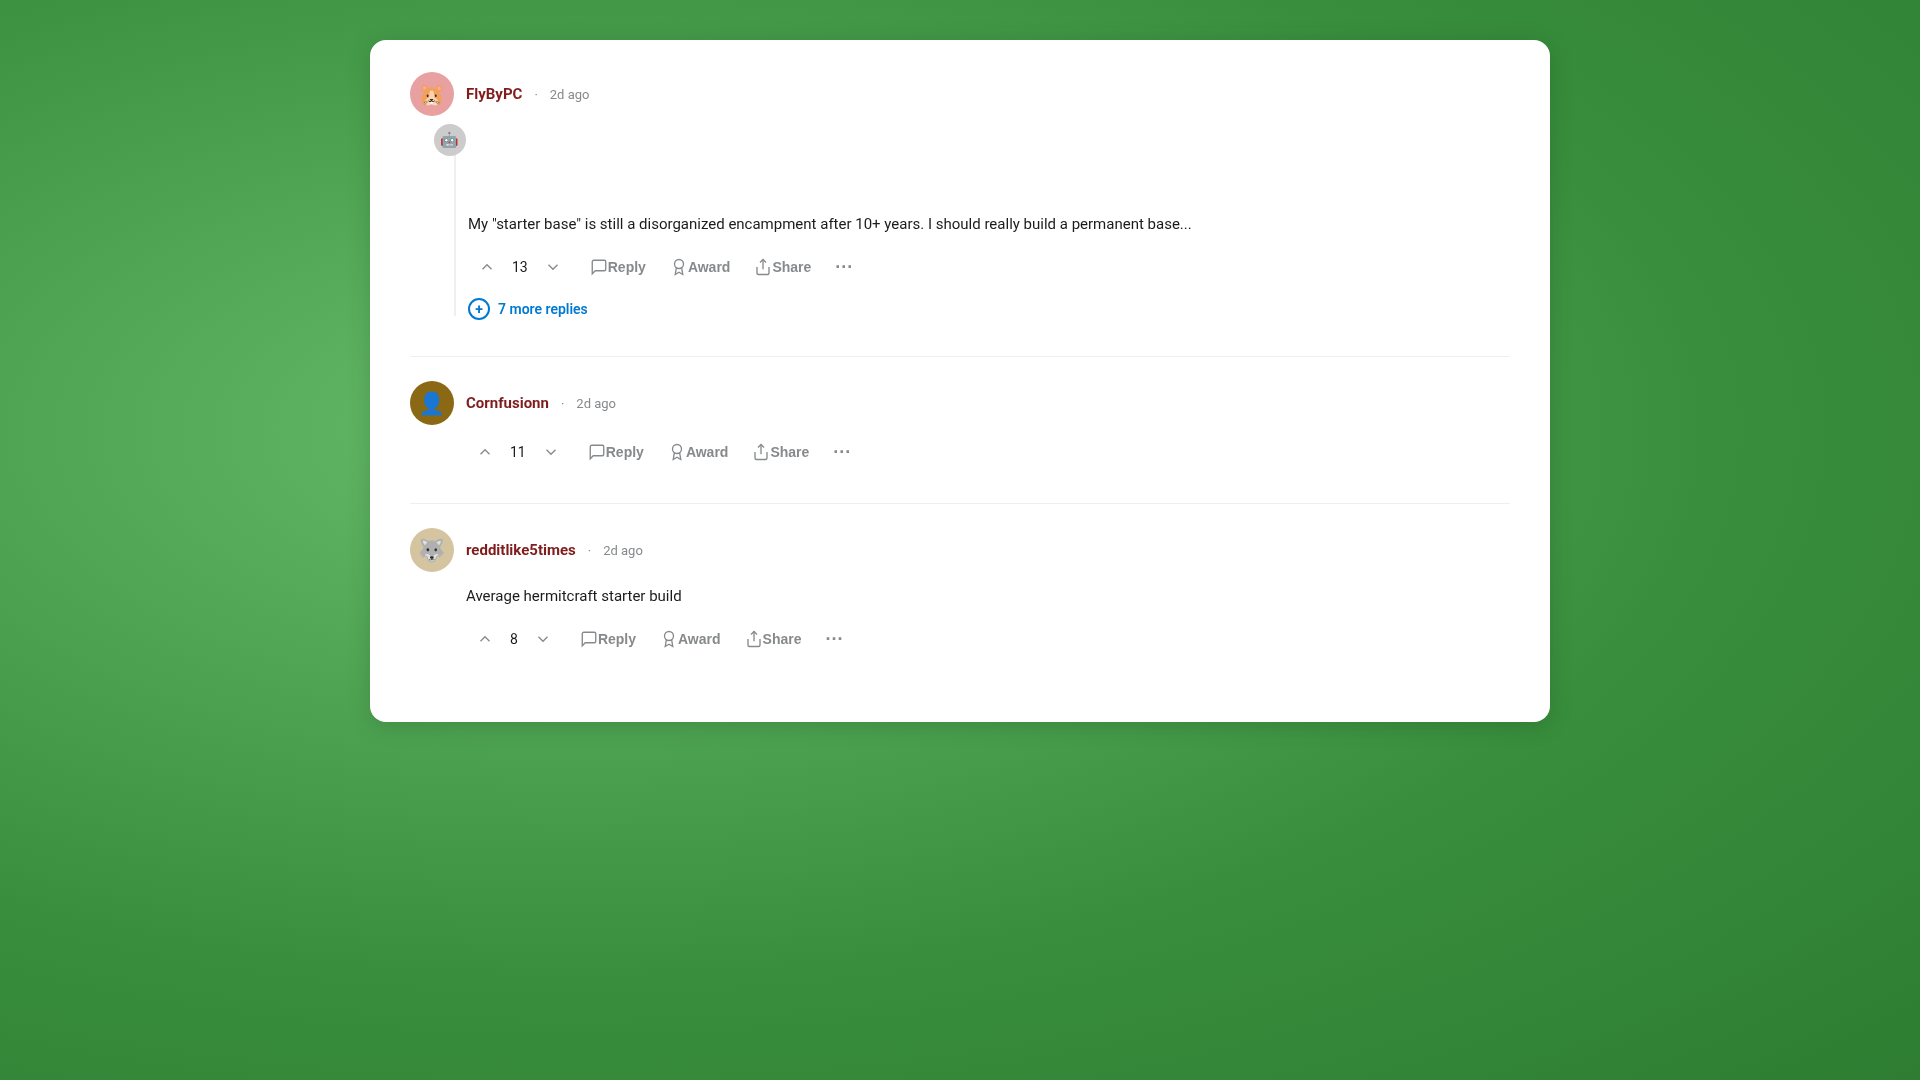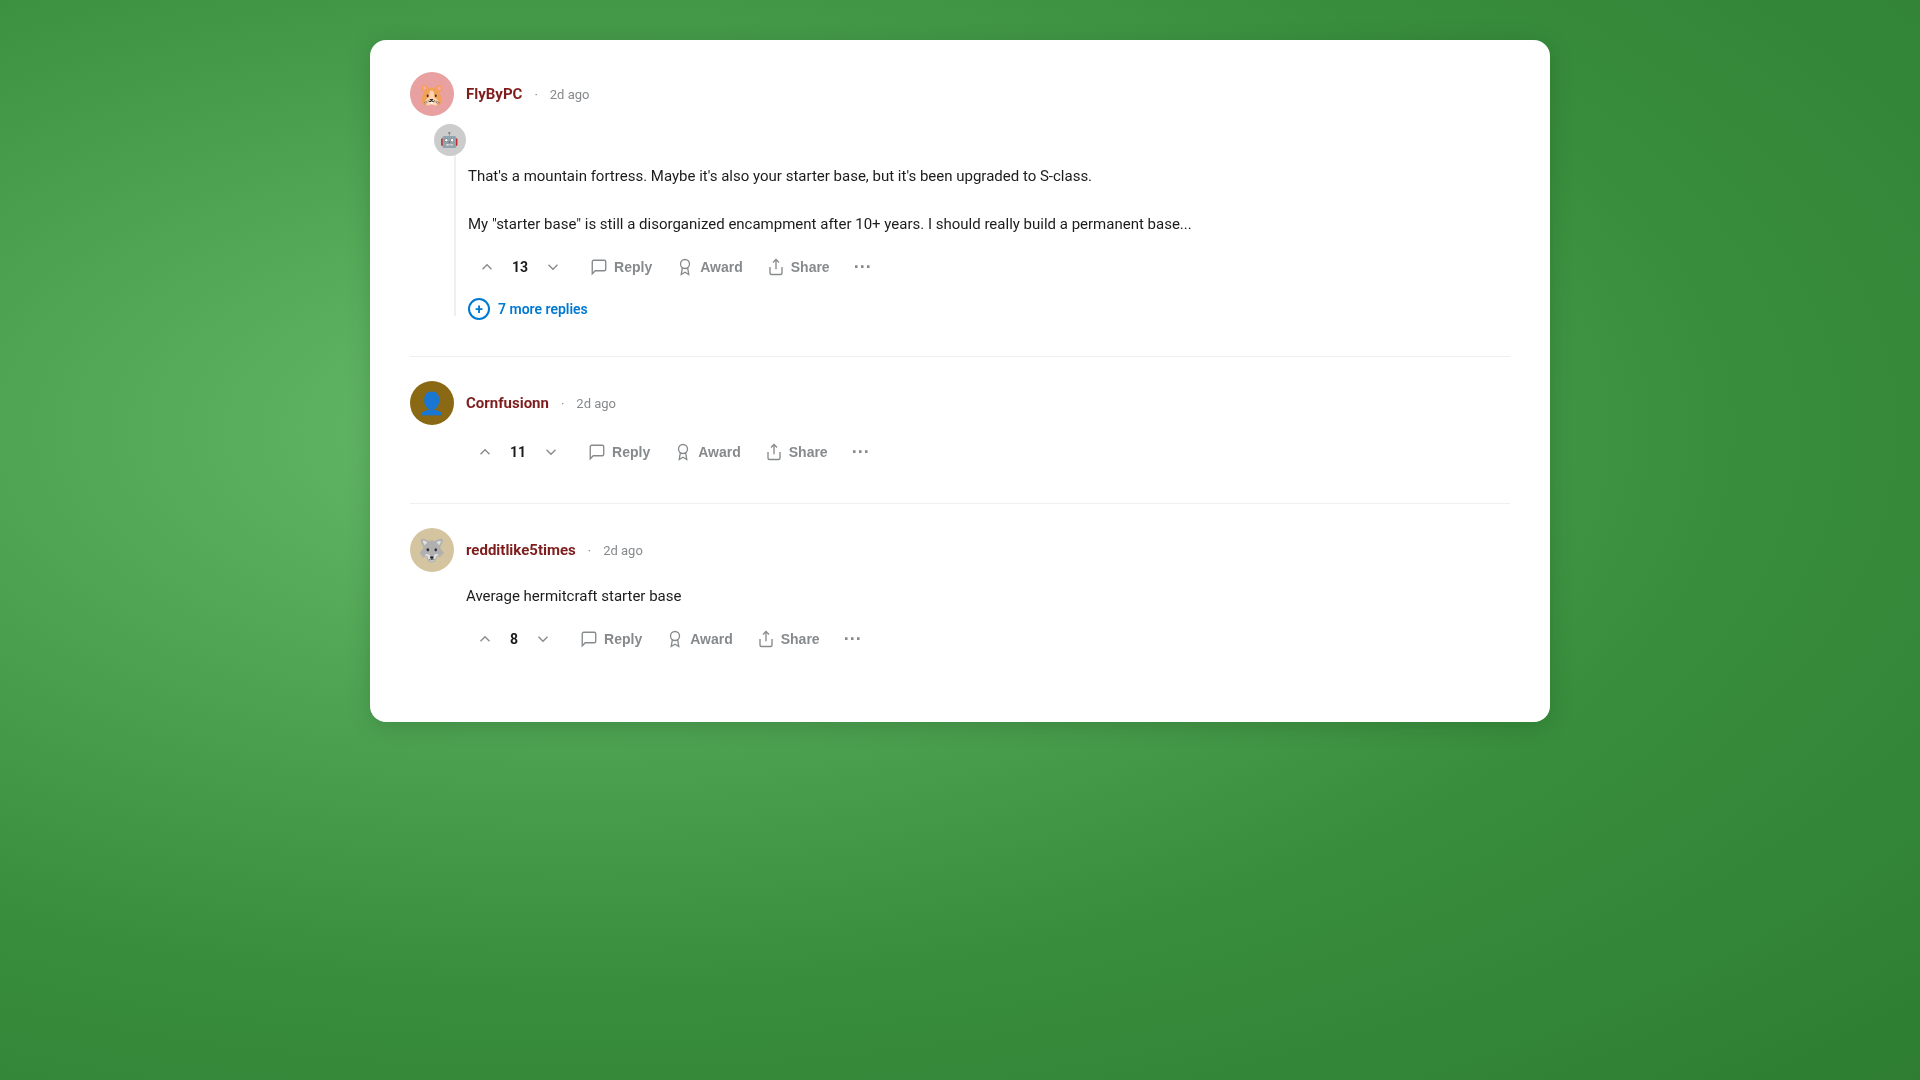--- a/index.html
+++ b/index.html
@@ -77,28 +77,27 @@
 
     .vote-group {
       display: flex;
       align-items: center;
       gap: 6px;
       margin-right: 4px;
     }
 
     .vote-count {
       font-size: 14px;
-      font-weight: 700;
+      font-weight: 400;
       color: #1a1a1b;
     }
 
     .action-btn {
       display: flex;
       align-items: center;
-      gap: 6px;
       padding: 6px 10px;
       border: none;
       background: transparent;
       color: #878a8c;
       font-size: 14px;
       font-weight: 600;
       cursor: pointer;
       border-radius: 20px;
       transition: background 0.1s;
     }
@@ -177,21 +176,20 @@
         <div class="thread-line" style="flex:1;"></div>
         <div class="more-replies" style="flex-direction:column; align-items:center; gap:4px; margin-top:4px;">
         </div>
       </div>
       <div style="flex:1;">
 
         <div style="display:flex; align-items:center; margin-bottom: 8px; margin-left: -34px; margin-top: -4px;">
           <div style="width:32px; height:32px; border-radius:50%; background:#cccccc; display:flex; align-items:center; justify-content:center; font-size:15px;">🤖</div>
         </div>
         <div class="comment-text">
-          <span>That's a mountain fortress. Maybe it's also your starter base, but it's been upgraded to S-class.</span>
           <br><br>
           <span>My "starter base" is still a disorganized encampment after 10+ years. I should really build a permanent base...</span>
         </div>
         <div class="action-bar">
           <div class="vote-group">
             <button class="action-btn">
               <svg viewBox="0 0 24 24">
                   <polyline points="18 15 12 9 6 15"></polyline>
                 </svg>
             </button>
@@ -294,21 +292,21 @@
       <div class="avatar" style="background: #d4c4a0;">
         <span class="emoji-avatar">🐺</span>
       </div>
       <span class="username">redditlike5times</span>
       <span class="timestamp">·</span>
       <span class="timestamp">2d ago</span>
     </div>
 
     <div class="comment-body">
       <div class="comment-text">
-        <span>Average hermitcraft starter base</span>
+        <span>Average hermitcraft starter build</span>
       </div>
       <div class="action-bar">
         <div class="vote-group">
           <button class="action-btn">
             <svg viewBox="0 0 24 24">
                 <polyline points="18 15 12 9 6 15"></polyline>
               </svg>
           </button>
           <span class="vote-count">8</span>
           <button class="action-btn">

